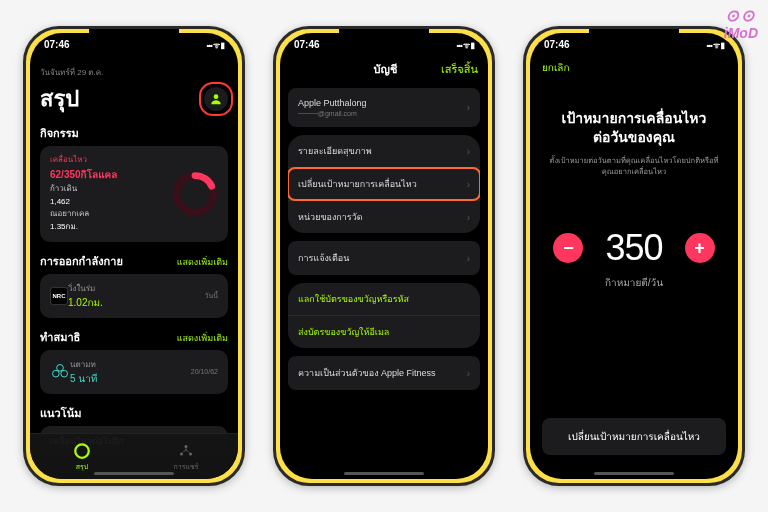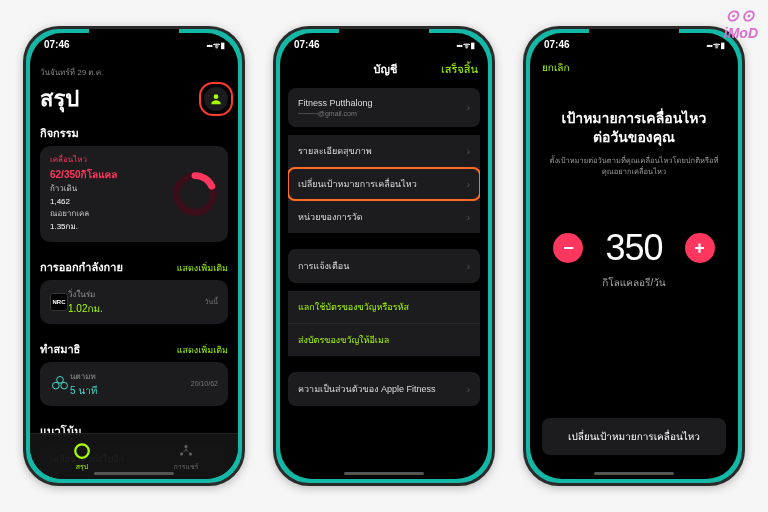--- a/index.html
+++ b/index.html
@@ -1,31 +1,31 @@
 <!DOCTYPE html>
 <html><head>
 <meta charset="utf-8">
 <style>
   * { margin: 0; padding: 0; box-sizing: border-box; font-family: -apple-system, Helvetica, Arial, sans-serif; }
   body { background: #f5f5f5; width: 768px; height: 512px; display: flex; align-items: center; justify-content: center; gap: 28px; position: relative; }
-  .phone { width: 222px; height: 460px; background: #14b8a6; border-radius: 36px; border: 3px solid #2a2a2a; padding: 4px; position: relative; box-shadow: 0 2px 8px rgba(0,0,0,.25); overflow: hidden; }
+  .phone { width: 222px; height: 460px; background: #fde047; border-radius: 36px; border: 3px solid #2a2a2a; padding: 4px; position: relative; box-shadow: 0 2px 8px rgba(0,0,0,.25); overflow: hidden; }
   .notch { position: absolute; top: 0; left: 50%; transform: translateX(-50%); width: 90px; height: 18px; background: #000; border-radius: 0 0 12px 12px; z-index: 10; }
   .screen { width: 100%; height: 100%; background: #000; border-radius: 32px; overflow: hidden; color: #fff; display: flex; flex-direction: column; position: relative; }
   .status-bar { display: flex; justify-content: space-between; align-items: center; padding: 6px 14px 2px; font-size: 10px; font-weight: 600; }
   .status-right { display: flex; gap: 3px; align-items: center; font-size: 8px; letter-spacing: -1px; }
   .content { flex: 1; overflow: hidden; padding: 0 10px; font-size: 10px; }
   .date { color: #888; font-size: 8px; margin-top: 14px; }
   .header-row { display: flex; justify-content: space-between; align-items: center; margin: 2px 0 6px; }
   .title { font-size: 22px; font-weight: 700; }
   .profile-btn { width: 24px; height: 24px; border-radius: 50%; background: #1c1c1e; display: flex; align-items: center; justify-content: center; position: relative; }
   .profile-btn svg { width: 14px; height: 14px; }
   .ring-highlight { position: absolute; inset: -5px; border: 2.5px solid #ff3b30; border-radius: 14px; }
   .section-label { font-size: 11px; font-weight: 600; margin-top: 8px; margin-bottom: 4px; display: flex; justify-content: space-between; align-items: baseline; }
   .see-more { color: #a8ff00; font-size: 9px; font-weight: 400; }
-  .card { background: #1c1c1e; border-radius: 10px; padding: 8px 10px; margin-bottom: 16px; position: relative; }
+  .card { background: #1c1c1e; border-radius: 10px; padding: 8px 10px; margin-bottom: 10px; position: relative; }
   .activity-card { display: flex; justify-content: space-between; align-items: center; }
   .act-left { font-size: 8px; line-height: 1.6; }
   .act-move-label { color: #ff375f; }
   .act-move-val { color: #ff375f; font-size: 10px; font-weight: 600; }
   .act-row { color: #ccc; }
   .ring-svg { width: 46px; height: 46px; }
   .workout-row { display: flex; align-items: center; }
   .nrc { background: #000; color: #fff; font-size: 6px; border: .5px solid #333; width: 18px; height: 18px; display: flex; align-items: center; justify-content: center; border-radius: 3px; font-weight: 700; }
   .wk-name { color: #999; font-size: 8px; }
   .wk-val { color: #a8ff00; font-size: 10px; font-weight: 500; }
@@ -38,21 +38,21 @@
   .homebar { position: absolute; bottom: 4px; left: 50%; transform: translateX(-50%); width: 80px; height: 3px; background: #555; border-radius: 2px; }
 
   
   .nav2 { display: flex; justify-content: space-between; align-items: center; padding: 8px 10px 10px; font-size: 11px; }
   .nav-title { font-weight: 600; }
   .done { color: #a8ff00; }
   .list { padding: 0 8px; }
   .cell { background: #1c1c1e; border-radius: 8px; padding: 10px 10px; margin-bottom: 8px; font-size: 9px; color: #ddd; display: flex; justify-content: space-between; align-items: center; position: relative; }
   .cell .sub { color: #777; font-size: 7px; margin-top: 2px; }
   .chev { color: #555; font-size: 10px; }
-  .cell-group { background: #1c1c1e; border-radius: 0; margin-bottom: 16px; overflow: hidden; }
+  .cell-group { background: #1c1c1e; border-radius: 16px; margin-bottom: 8px; overflow: hidden; }
   .cell-group .gcell { padding: 9px 10px; font-size: 9px; color: #ddd; display: flex; justify-content: space-between; align-items: center; border-bottom: .5px solid #2a2a2a; position: relative; }
   .cell-group .gcell:last-child { border-bottom: none; }
   .gcell.green { color: #a8ff00; }
   .row-highlight { position: absolute; inset: -1px; border: 2px solid #ff6a2b; border-radius: 8px; pointer-events: none; }
 
   
   .cancel { color: #a8ff00; font-size: 10px; padding: 8px 12px; }
   .goal-wrap { flex: 1; display: flex; flex-direction: column; align-items: center; padding: 26px 18px 0; text-align: center; }
   .goal-title { font-size: 14px; font-weight: 700; line-height: 1.35; }
   .goal-sub { color: #9a9a9a; font-size: 7.5px; margin-top: 8px; line-height: 1.5; }
@@ -164,21 +164,21 @@
       <span class="status-right">••• ᯤ ▮</span>
     </div>
     <div class="nav2">
       <span style="width:40px"></span>
       <span class="nav-title">บัญชี</span>
       <span class="done">เสร็จสิ้น</span>
     </div>
     <div class="list">
       <div class="cell">
         <div>
-          <div>Fitness Putthalong</div>
+          <div>Apple Putthalong</div>
           <div class="sub">────@gmail.com</div>
         </div>
         <span class="chev">›</span>
       </div>
       <div class="cell-group">
         <div class="gcell">
           <span>รายละเอียดสุขภาพ</span>
             <span class="chev">›</span>
         </div>
         <div class="gcell">
@@ -224,21 +224,21 @@
       <div class="goal-title">
         <span>เป้าหมายการเคลื่อนไหว</span><br>
         <span>ต่อวันของคุณ</span>
       </div>
       <div class="goal-sub">ตั้งเป้าหมายต่อวันตามที่คุณเคลื่อนไหวโดยปกติหรือที่คุณอยากเคลื่อนไหว</div>
       <div class="stepper">
         <div class="step-btn">−</div>
         <div class="goal-val">350</div>
         <div class="step-btn">+</div>
       </div>
-      <div class="goal-unit">กิโลแคลอรี/วัน</div>
+      <div class="goal-unit">กิาหมายตี/วัน</div>
     </div>
     <div class="change-btn">เปลี่ยนเป้าหมายการเคลื่อนไหว</div>
     <div class="homebar"></div>
   </div>
 </div>
 
 <div class="watermark">
   <span class="eyes">⊙⊙</span>
   <span>iMoD</span>
 </div>

